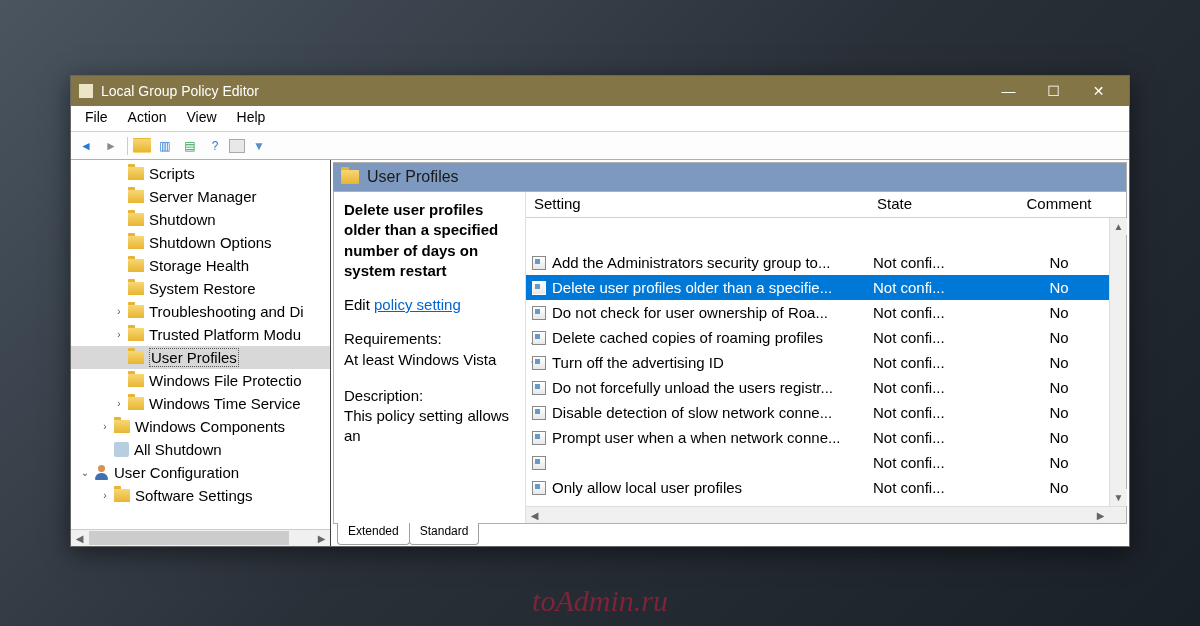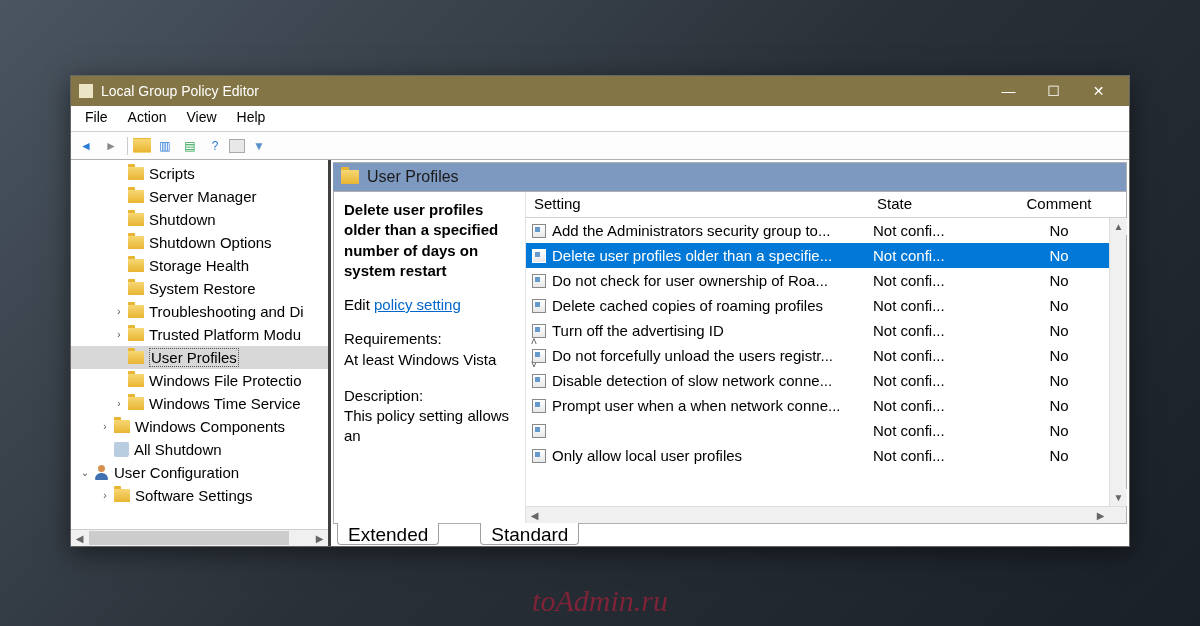--- a/index.html
+++ b/index.html
@@ -69,21 +69,21 @@
     font-size: 12px;
     border: 1px solid transparent;
   }
   .content {
     flex: 1;
     display: flex;
     min-height: 0;
   }
   .tree-pane {
     width: 260px;
-    border-right: 3px solid #404040;
+    border-right: 1px solid #404040;
     background: #fff;
     display: flex;
     flex-direction: column;
     position: relative;
   }
   .tree-scroll {
     flex: 1;
     overflow: hidden;
     padding-top: 2px;
   }
@@ -228,20 +228,21 @@
   .col-headers .col { padding: 3px 8px; }
   .col-headers .c-setting { flex: 1; }
   .col-headers .c-state { width: 140px; }
   .col-headers .c-comment { width: 100px; text-align: center; }
   .col-headers .c-scroll { width: 17px; }
 
   .settings-list {
     flex: 1;
     overflow: hidden;
     position: relative;
+    margin-top: 32px;
   }
   .row {
     display:flex;
     height: 25px;
     align-items:center;
     font-size: 15px;
     white-space: nowrap;
   }
   .row .c-setting { flex:1; padding-left: 6px; display:flex; align-items:center; overflow:hidden; }
   .row .c-state { width: 140px; padding-left: 4px; }
@@ -287,22 +288,21 @@
     height:40px; font-size:11px; color:#555;
     top: 140px;
   }
   .sidearrows span{height:17px;display:flex;align-items:center;justify-content:center;}
 
   .tabs {
     display:flex;
     height: 22px;
     padding-left: 4px;
     margin: 0 2px;
-    font-size: 19px;
-    gap: 42px;
+    font-size: 12px;
   }
   .tabs .tab {
     padding: 1px 10px 0;
     border: 1px solid #a0a0a0;
     border-top: none;
     border-radius: 0 0 4px 4px;
     background:#fff;
     position:relative;
     top:-1px;
   }

